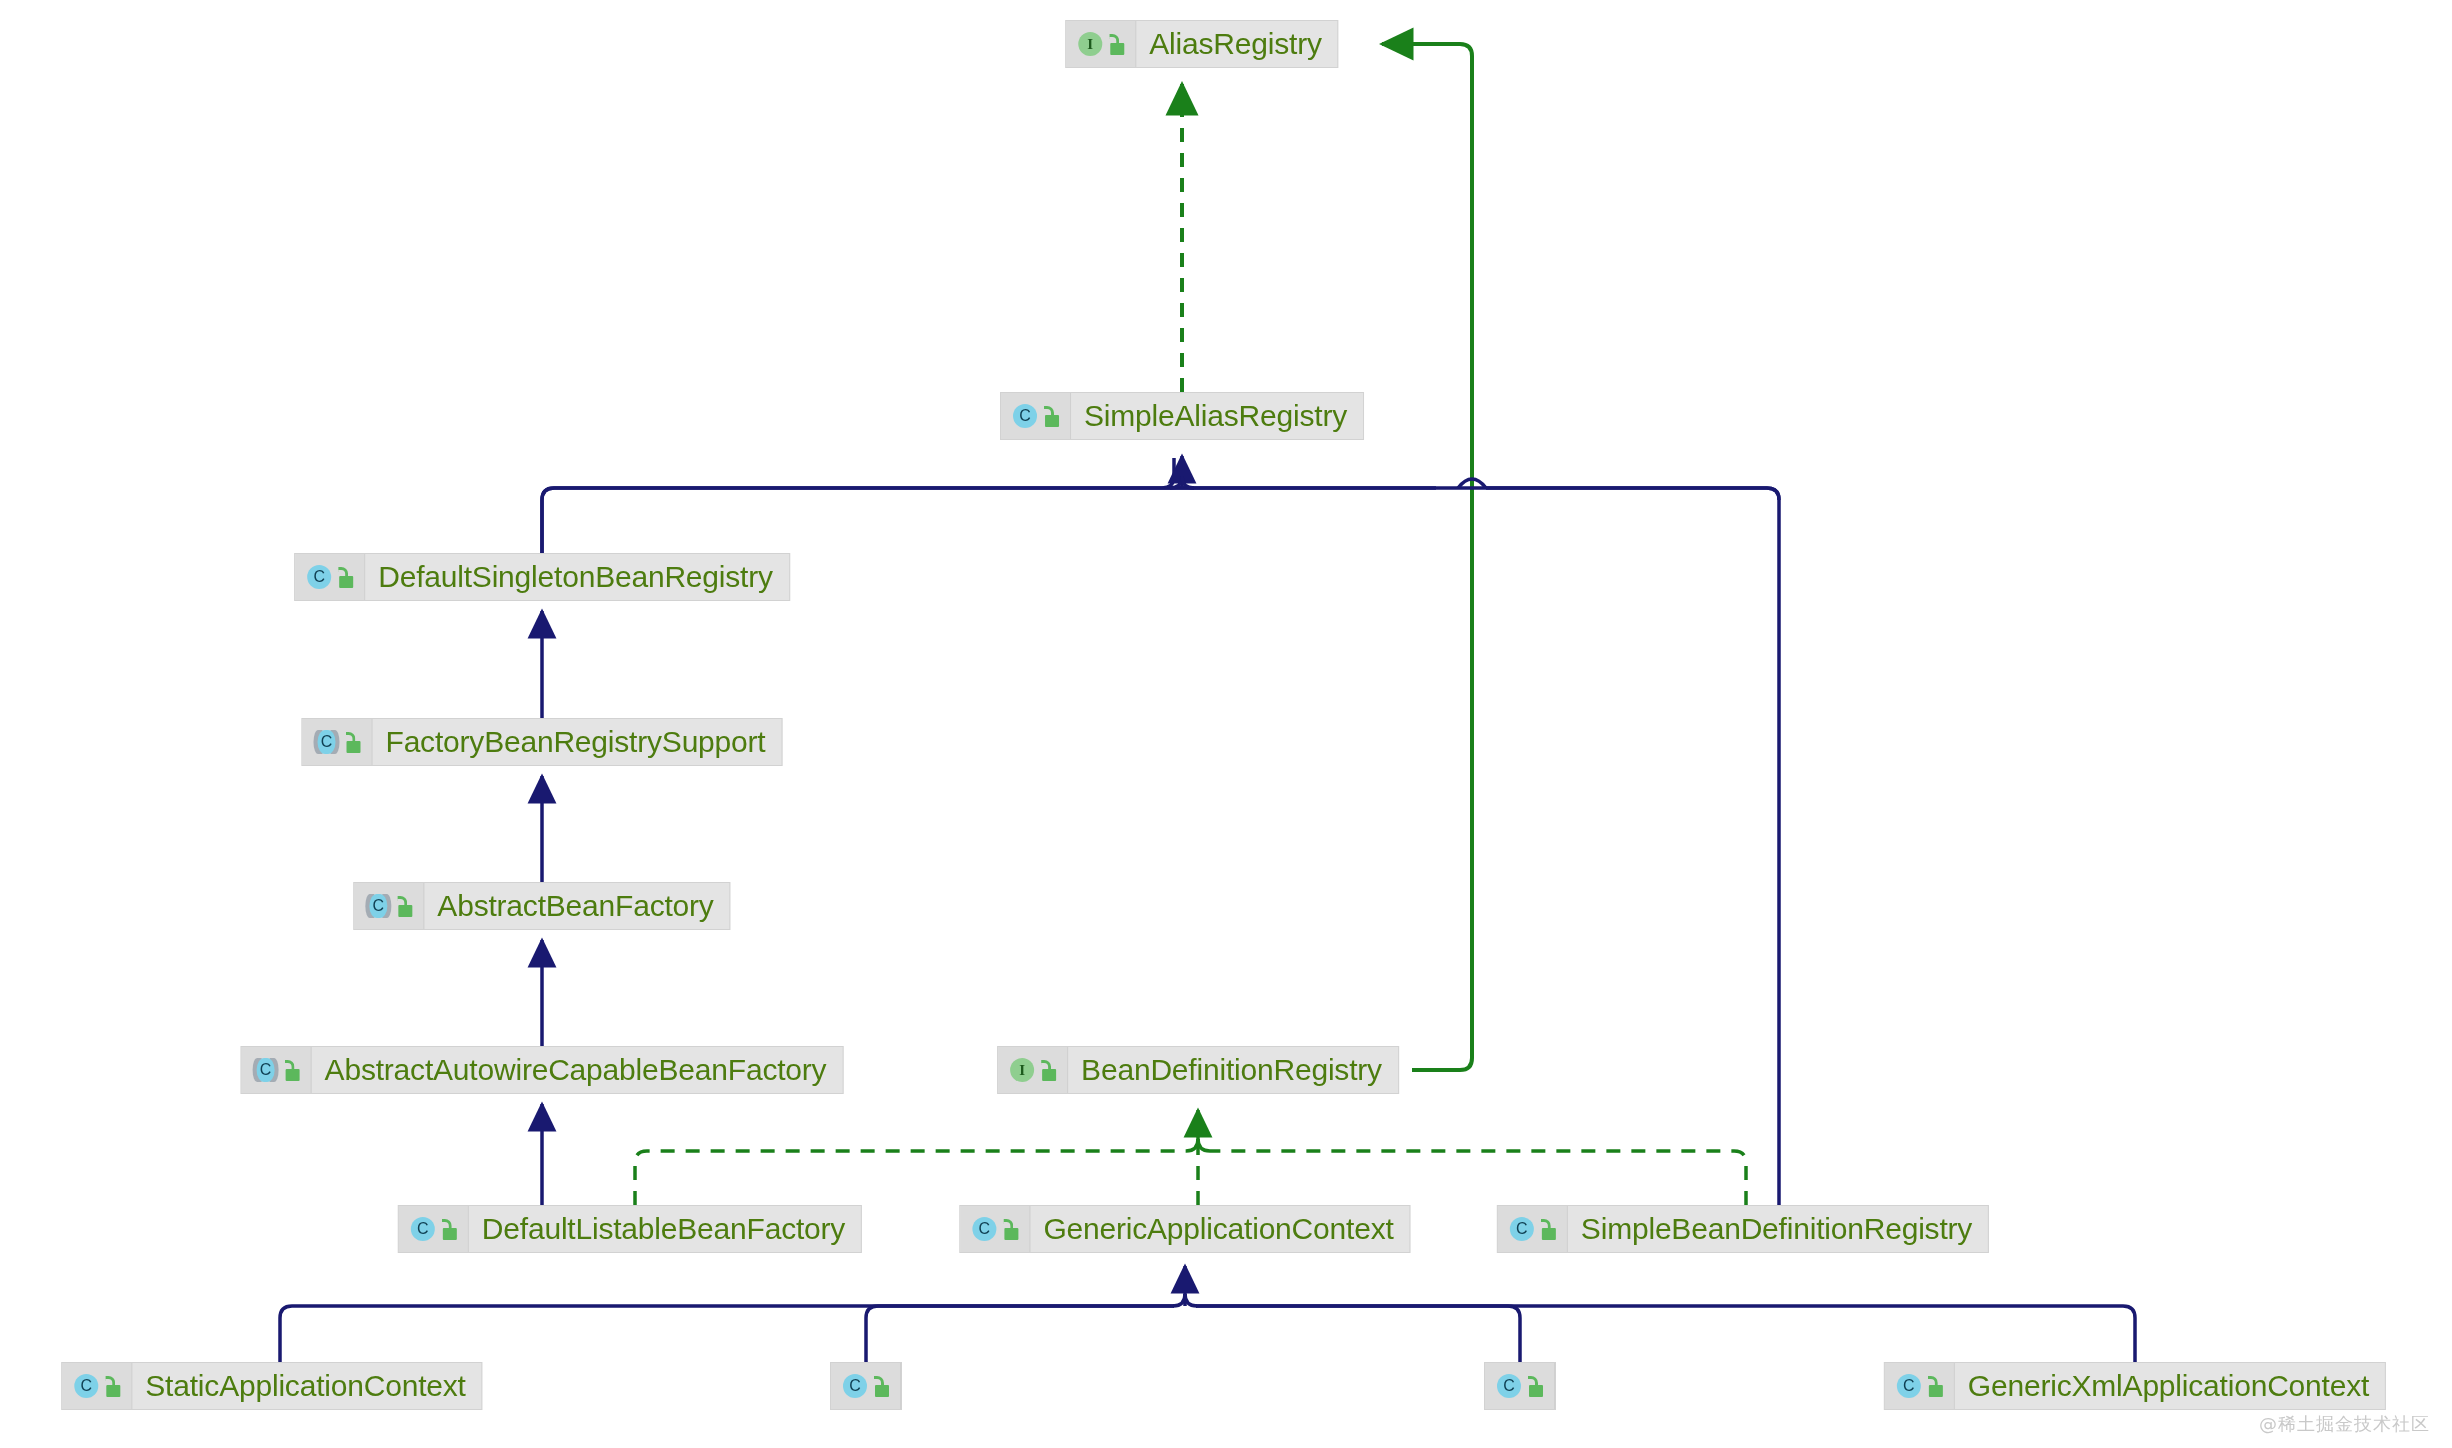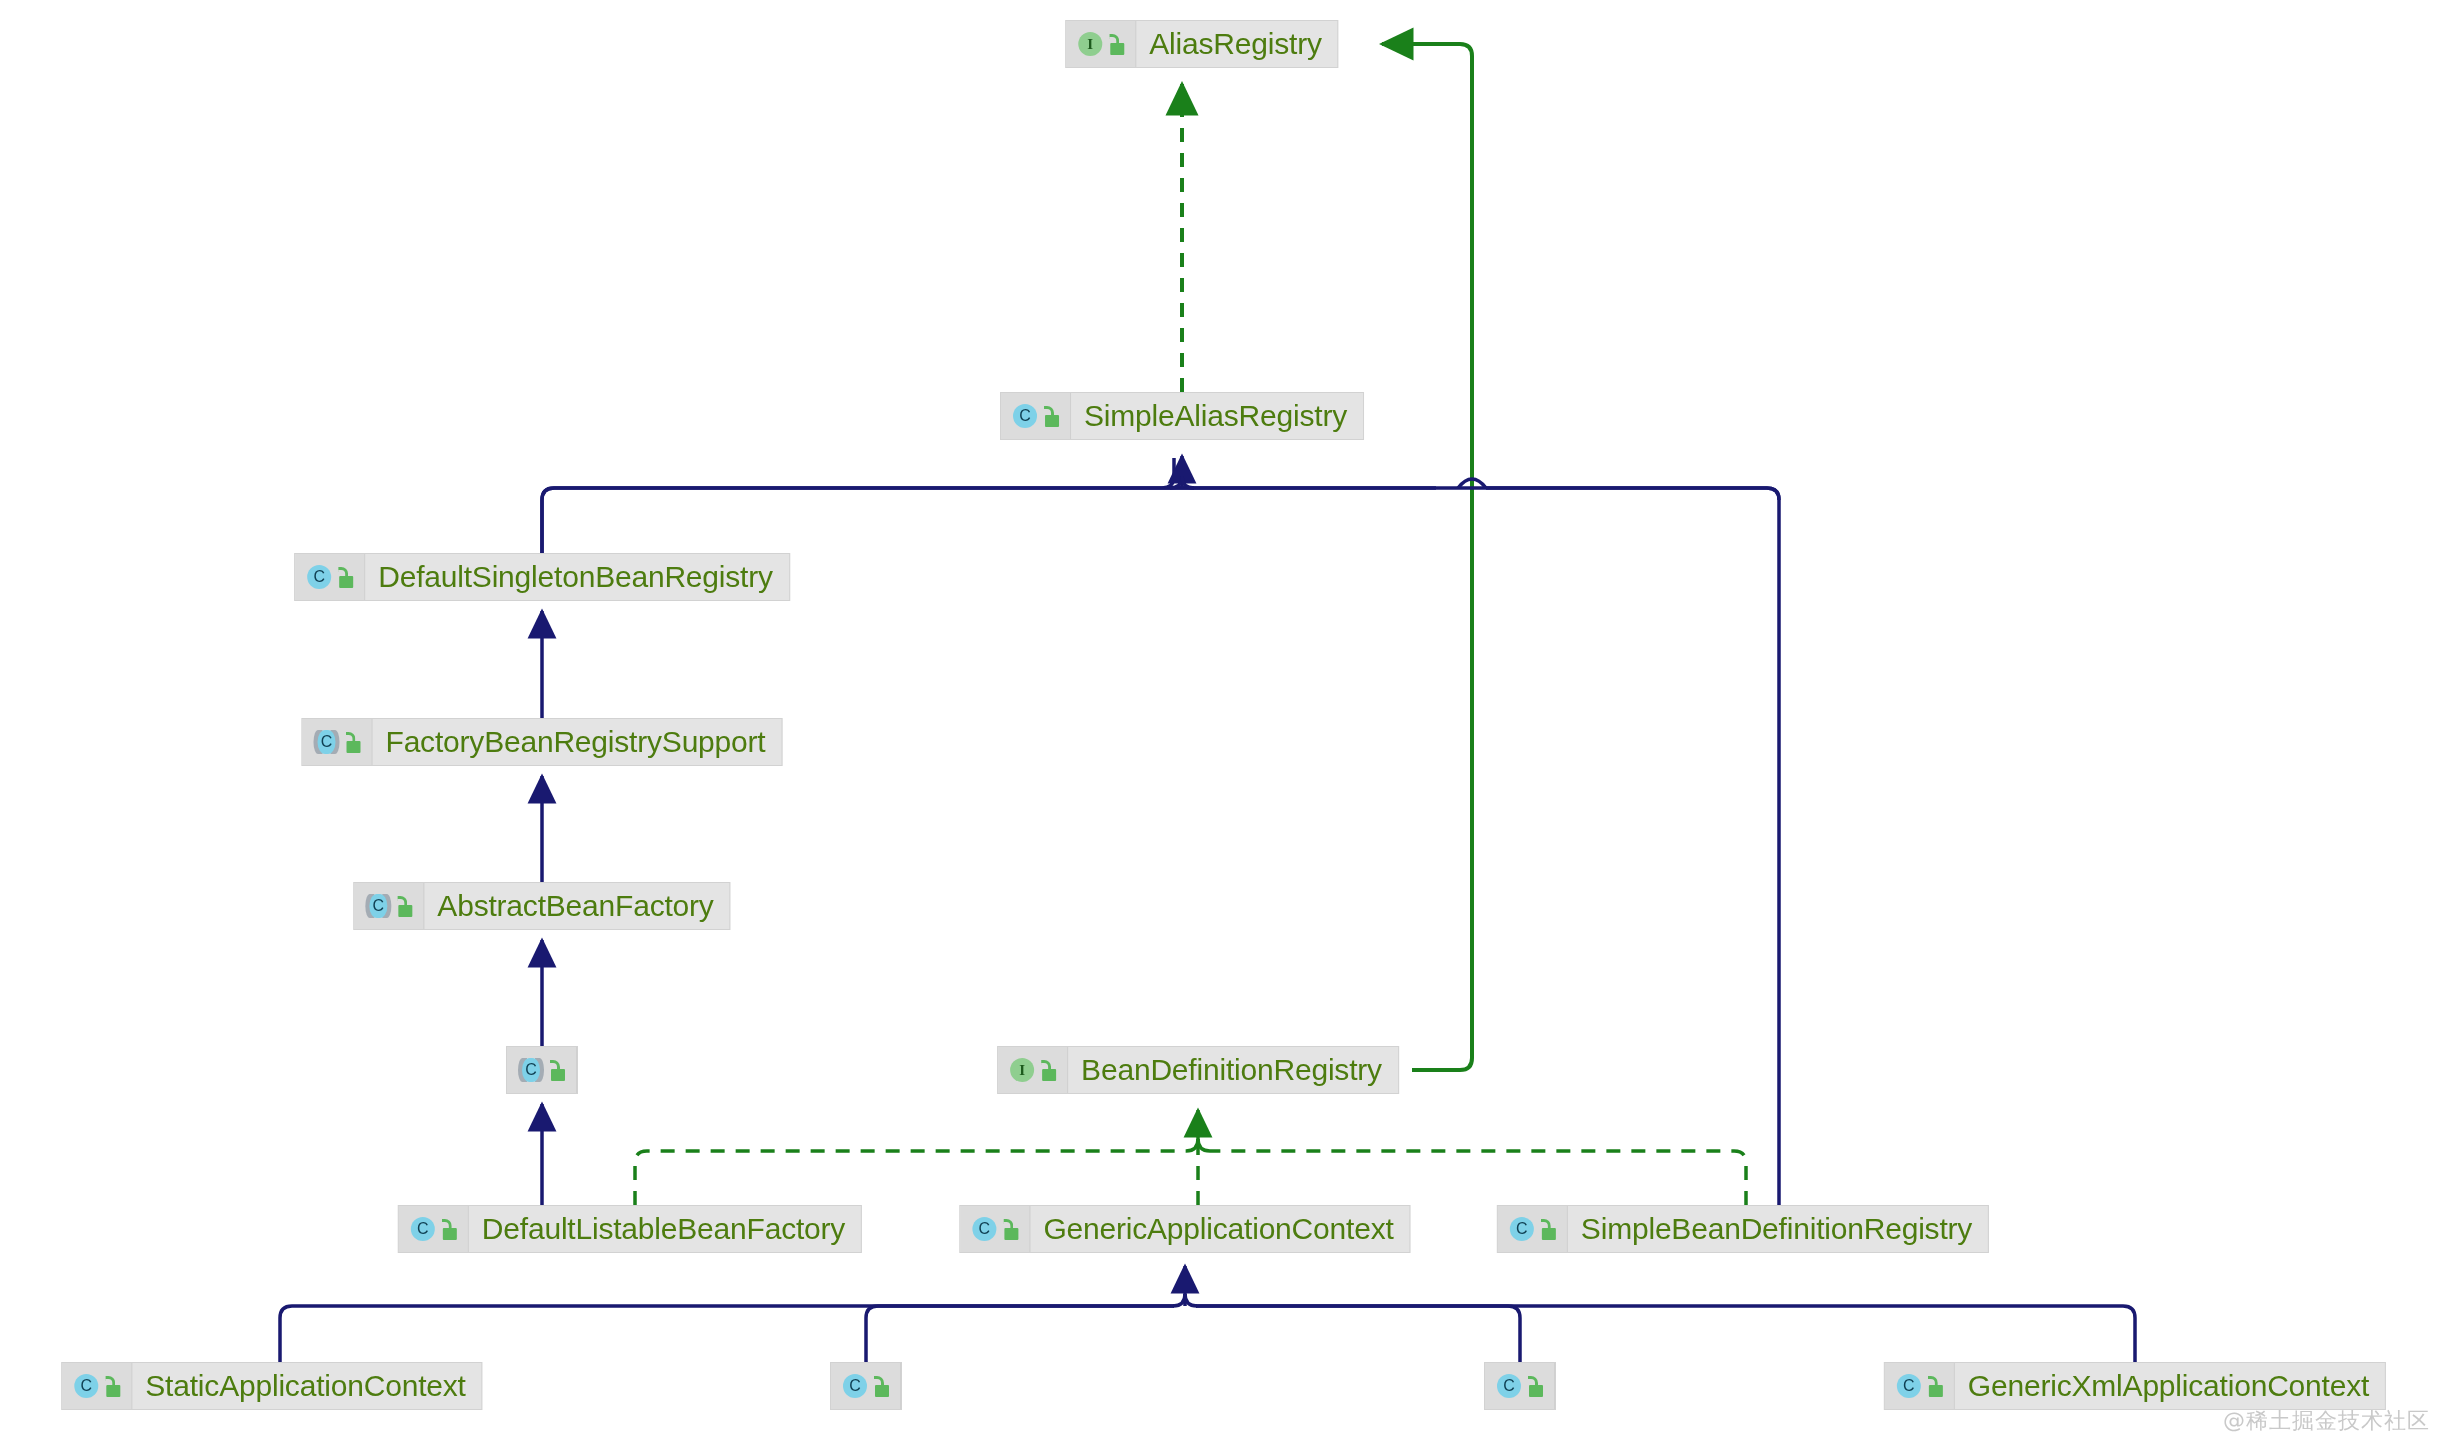--- a/index.html
+++ b/index.html
@@ -155,21 +155,21 @@
     border: 3px solid #5cb85c;
     border-bottom: none;
     border-left: none;
     border-radius: 0 7px 0 0;
     box-sizing: border-box;
   }
   #watermark {
     position: absolute;
     right: 22px;
     bottom: 12px;
-    font-size: 22px;
+    font-size: 18px;
     color: #c9c9c9;
     letter-spacing: 1px;
     font-family: "DejaVu Sans", sans-serif;
   }
 </style>
 </head>
 <body>
 
 <div id="diagram">
 
@@ -302,20 +302,21 @@
         <span class="wing l"></span>
           <span class="wing r"></span>
         <span class="disc"></span>
           <span class="glyph">C</span>
       </span>
       <span class="lock-icon">
         <span class="shackle"></span>
           <span class="body"></span>
       </span>
     </span>
+    <span class="node-label">AbstractAutowireCapableBeanFactory</span>
   </div>
 
   <div class="node" style="left:1198px; top:1046px;">
     <span class="node-gutter">
       <span class="type-icon iface">
         <span class="disc"></span>
           <span class="glyph">I</span>
       </span>
       <span class="lock-icon">
         <span class="shackle"></span>

